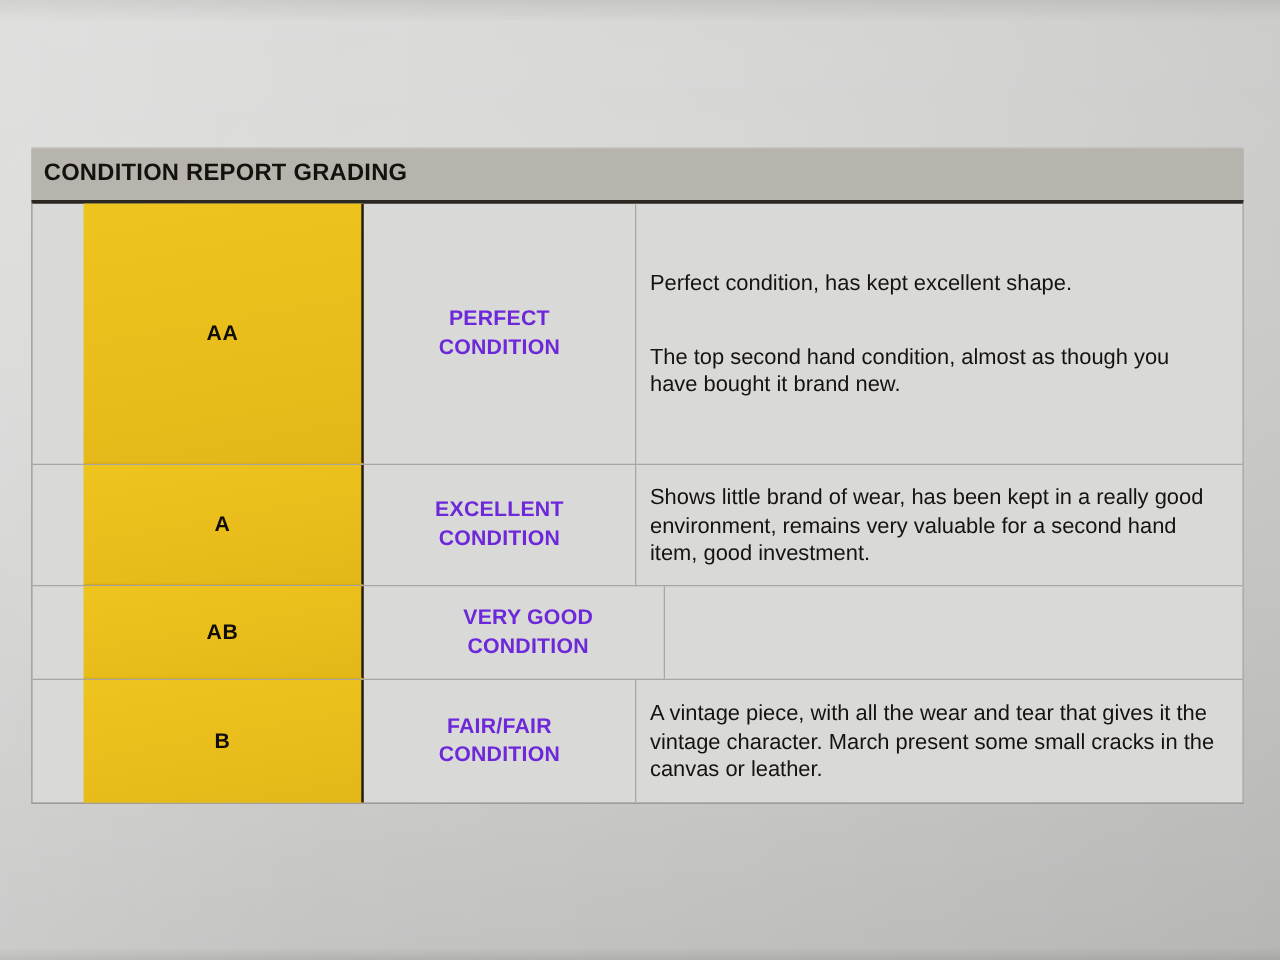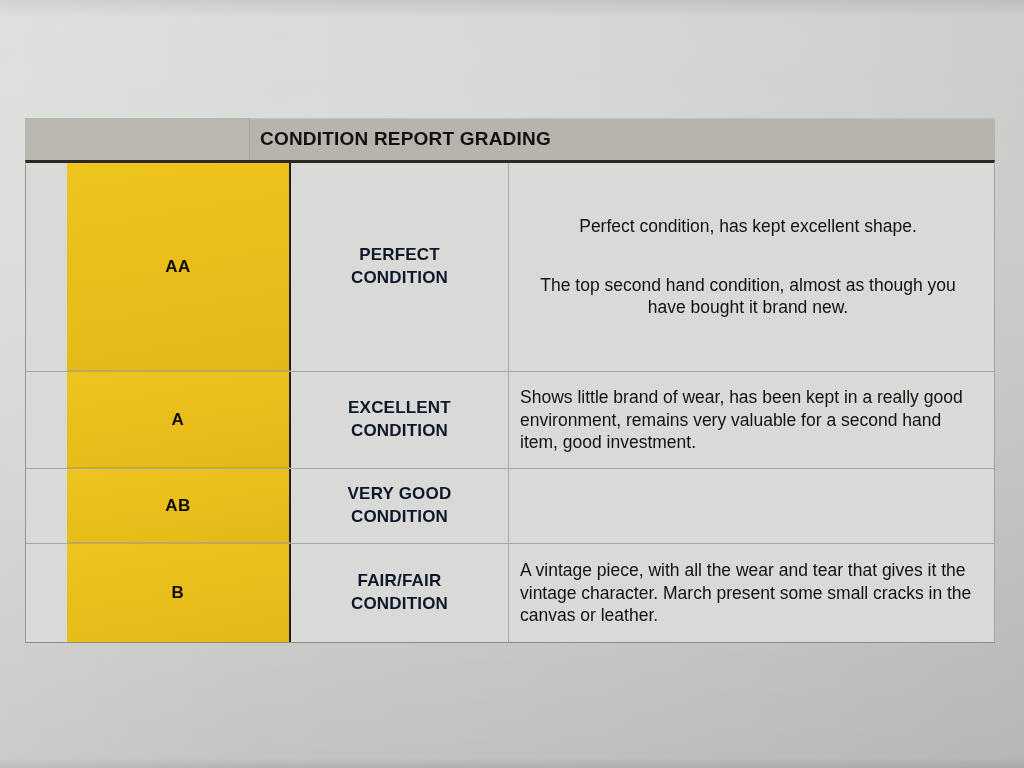--- a/index.html
+++ b/index.html
@@ -53,20 +53,21 @@
     left: 25px;
     top: 118px;
     width: 970px;
   }
 
   .table-header {
     display: flex;
     height: 42px;
     background: #b7b3ad;
     box-shadow: 0 1px 0 rgba(255,255,255,0.18) inset;
+    flex-direction: column;
   }
   .table-header .hdr-left {
     width: 225px;
     background: #bab6b0;
     border-right: 1px solid #a7a39d;
     box-sizing: border-box;
   }
   .table-header .hdr-title {
     flex: 1;
     display: flex;
@@ -123,21 +124,21 @@
     border-right: 1px solid #aaa6a1;
     box-sizing: border-box;
     display: flex;
     flex-direction: column;
     align-items: center;
     justify-content: center;
     text-align: center;
     font-size: 17px;
     font-weight: bold;
     line-height: 1.33;
-    color: #0f172a;
+    color: #6d28d9;
     letter-spacing: .2px;
   }
 
   .cell-description {
     flex: 1;
     box-sizing: border-box;
     padding: 13px 18px 13px 11px;
     font-size: 17.5px;
     line-height: 1.3;
     color: #15120f;
@@ -148,24 +149,24 @@
   .desc-para {
     margin: 0;
   }
   .desc-para + .desc-para {
     margin-top: 36px;
   }
 
   
   .row-aa { height: 208px; }
   .row-a  { height:  96px; }
-  .row-ab { height:  74px; }
+  .row-ab { height:  74px; gap: 23px; }
   .row-b  { height:  98px; }
 
-  .row-aa .cell-description { padding-top: 14px; padding-bottom: 14px; text-align: center; }
+  .row-aa .cell-description { padding-top: 14px; padding-bottom: 14px; }
 </style>
 </head>
 <body>
 
 <div class="page-sheet">
   <div class="sheet-edge-top"></div>
   <div class="sheet-edge-bottom"></div>
 </div>
 
 <div class="grading-table">

